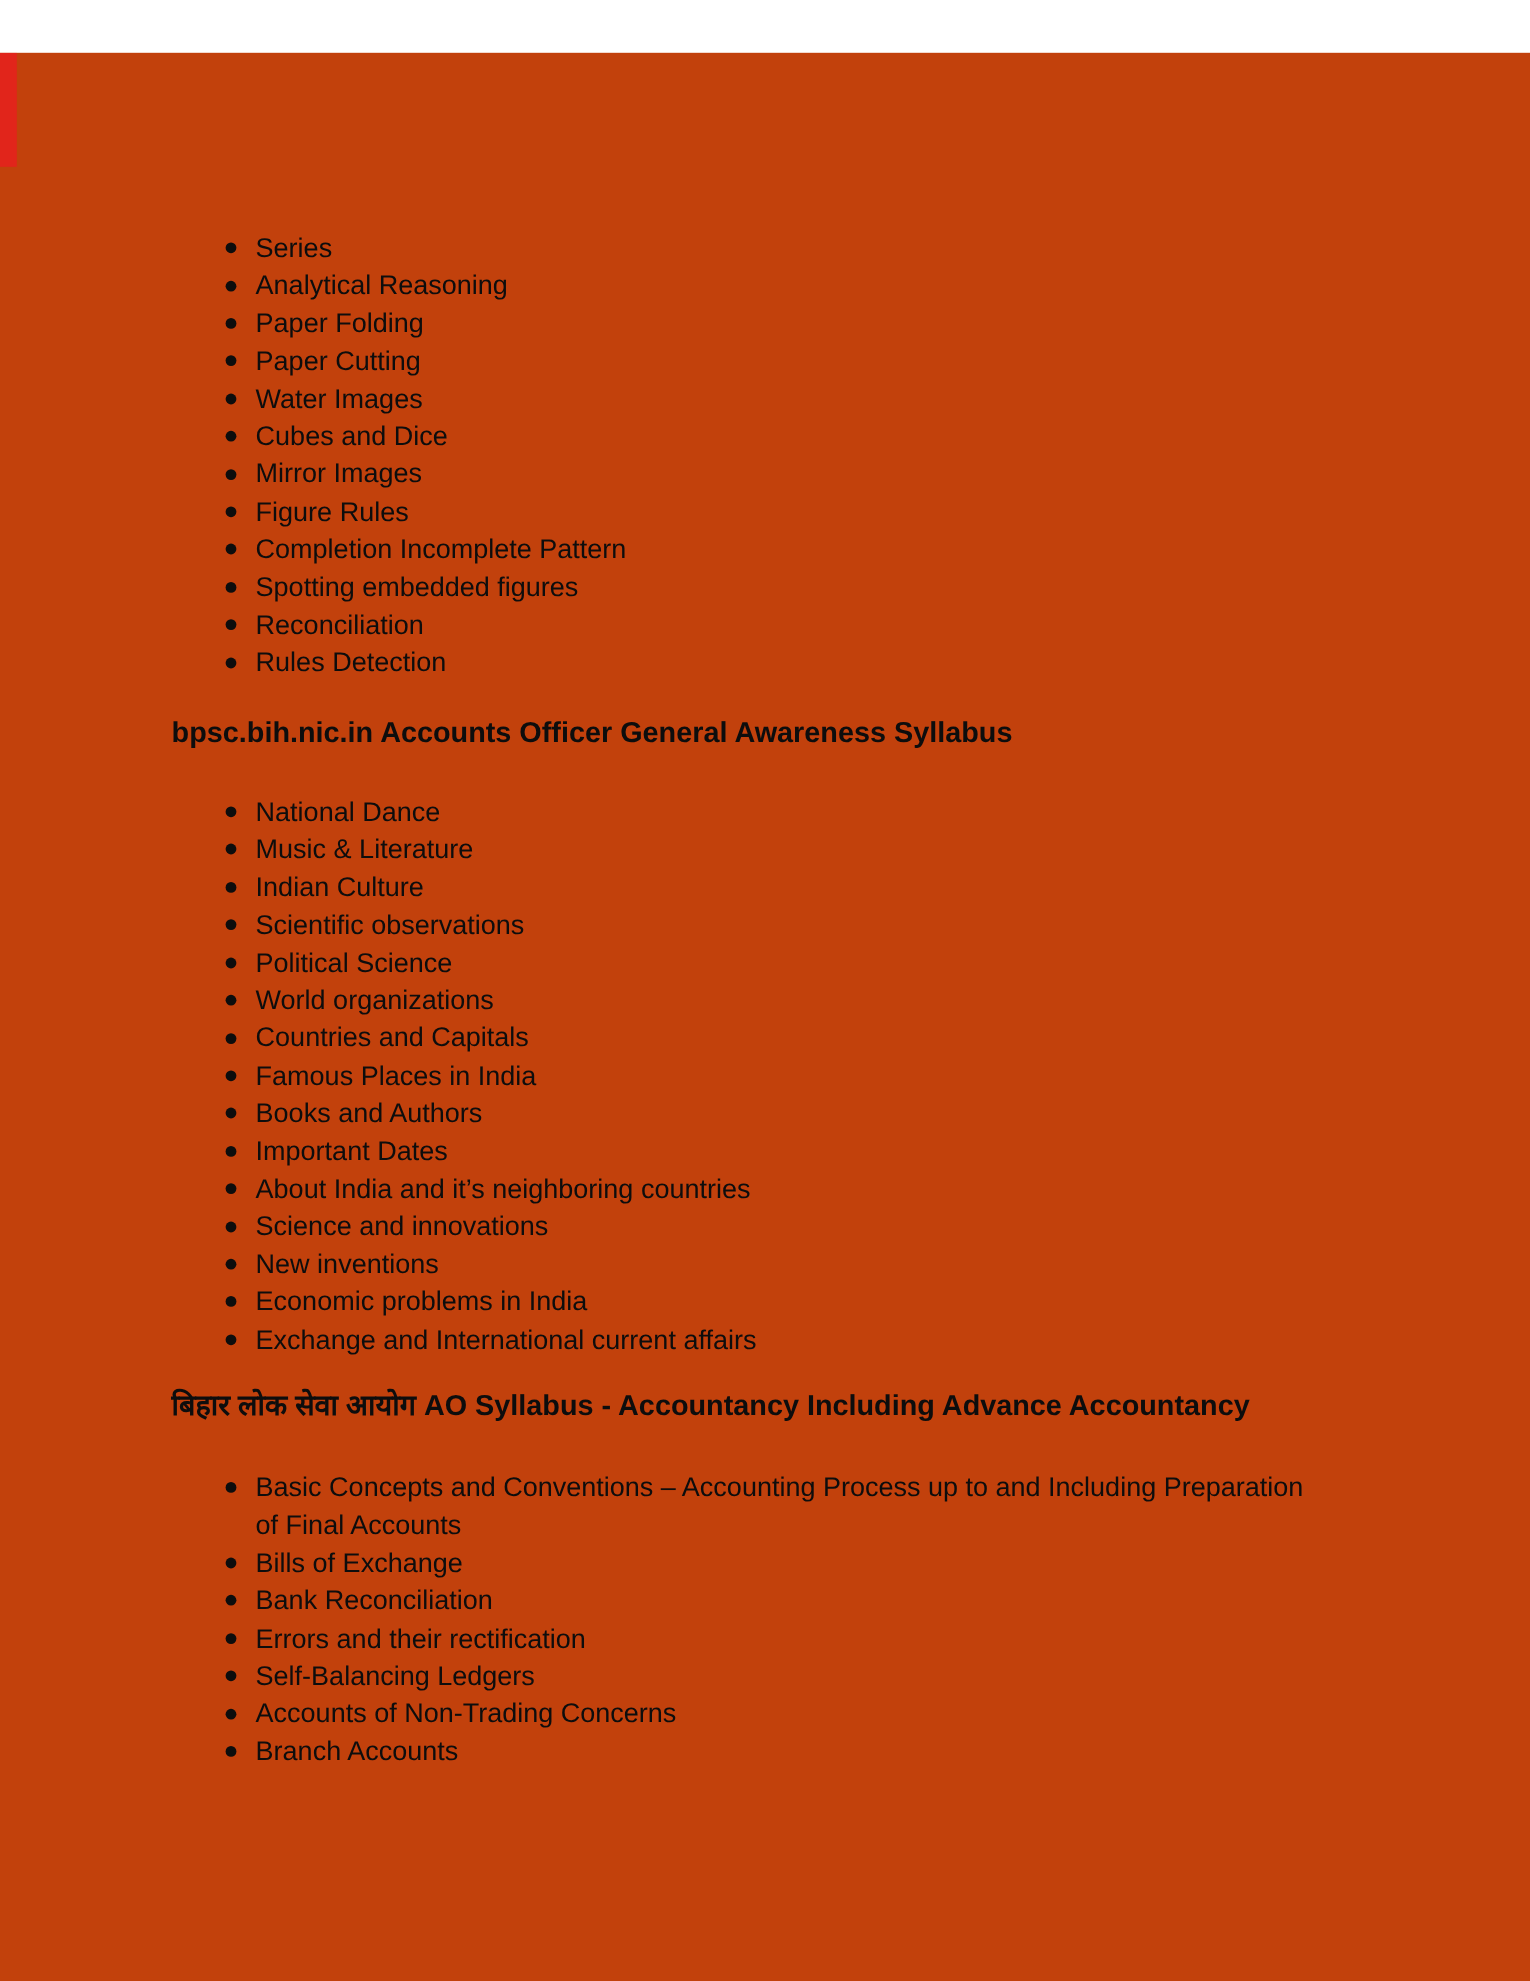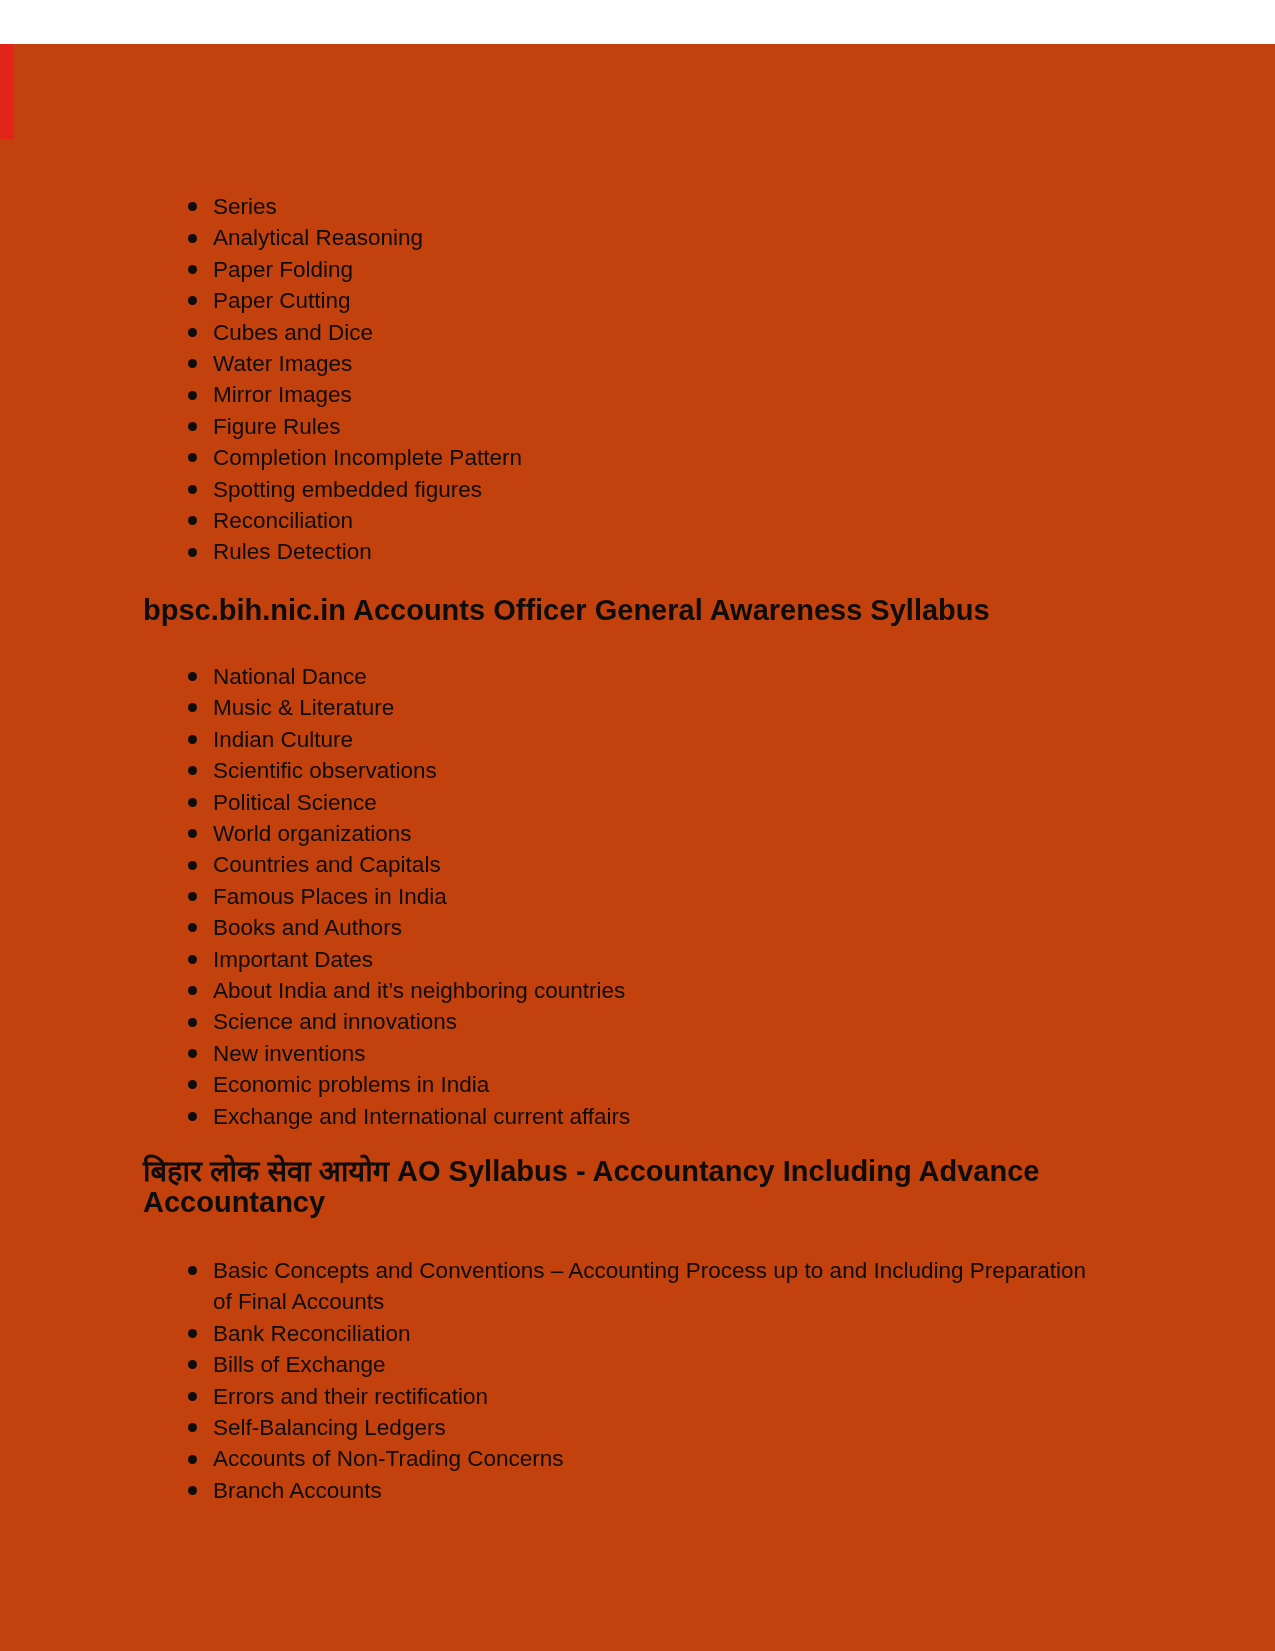--- a/index.html
+++ b/index.html
@@ -40,21 +40,21 @@
     width: 9px;
     height: 9px;
     border-radius: 50%;
     background: #0d0d0d;
     margin: 11.2px 16px 0 0;
   }
   .item-text {
     flex: 1;
   }
   .doc-heading {
-    font-size: 29px;
+    font-size: 24px;
     font-weight: 700;
     line-height: 31px;
     margin: 0 80px 0 143px;
     color: #0d0d0d;
   }
   ul.list-1 { margin-top: 147px; }
   h2.h-1    { margin-top: 27px; }
   ul.list-2 { margin-top: 35px; }
   h2.h-2    { margin-top: 24px; }
   ul.list-3 { margin-top: 37px; }
@@ -78,28 +78,28 @@
       <li>
         <span class="bullet"></span>
         <span class="item-text">Paper Folding</span>
       </li>
       <li>
         <span class="bullet"></span>
         <span class="item-text">Paper Cutting</span>
       </li>
       <li>
         <span class="bullet"></span>
+        <span class="item-text">Water Images</span>
+      </li>
+      <li>
+        <span class="bullet"></span>
         <span class="item-text">Cubes and Dice</span>
       </li>
       <li>
         <span class="bullet"></span>
-        <span class="item-text">Water Images</span>
-      </li>
-      <li>
-        <span class="bullet"></span>
         <span class="item-text">Mirror Images</span>
       </li>
       <li>
         <span class="bullet"></span>
         <span class="item-text">Figure Rules</span>
       </li>
       <li>
         <span class="bullet"></span>
         <span class="item-text">Completion Incomplete Pattern</span>
       </li>
@@ -184,28 +184,28 @@
 
   <h2 class="doc-heading h-2">बिहार लोक सेवा आयोग AO Syllabus - Accountancy Including Advance Accountancy</h2>
 
   <ul class="doc-list list-3">
       <li>
         <span class="bullet"></span>
         <span class="item-text">Basic Concepts and Conventions – Accounting Process up to and Including Preparation of Final Accounts</span>
       </li>
       <li>
         <span class="bullet"></span>
+        <span class="item-text">Bills of Exchange</span>
+      </li>
+      <li>
+        <span class="bullet"></span>
         <span class="item-text">Bank Reconciliation</span>
       </li>
       <li>
         <span class="bullet"></span>
-        <span class="item-text">Bills of Exchange</span>
-      </li>
-      <li>
-        <span class="bullet"></span>
         <span class="item-text">Errors and their rectification</span>
       </li>
       <li>
         <span class="bullet"></span>
         <span class="item-text">Self-Balancing Ledgers</span>
       </li>
       <li>
         <span class="bullet"></span>
         <span class="item-text">Accounts of Non-Trading Concerns</span>
       </li>

